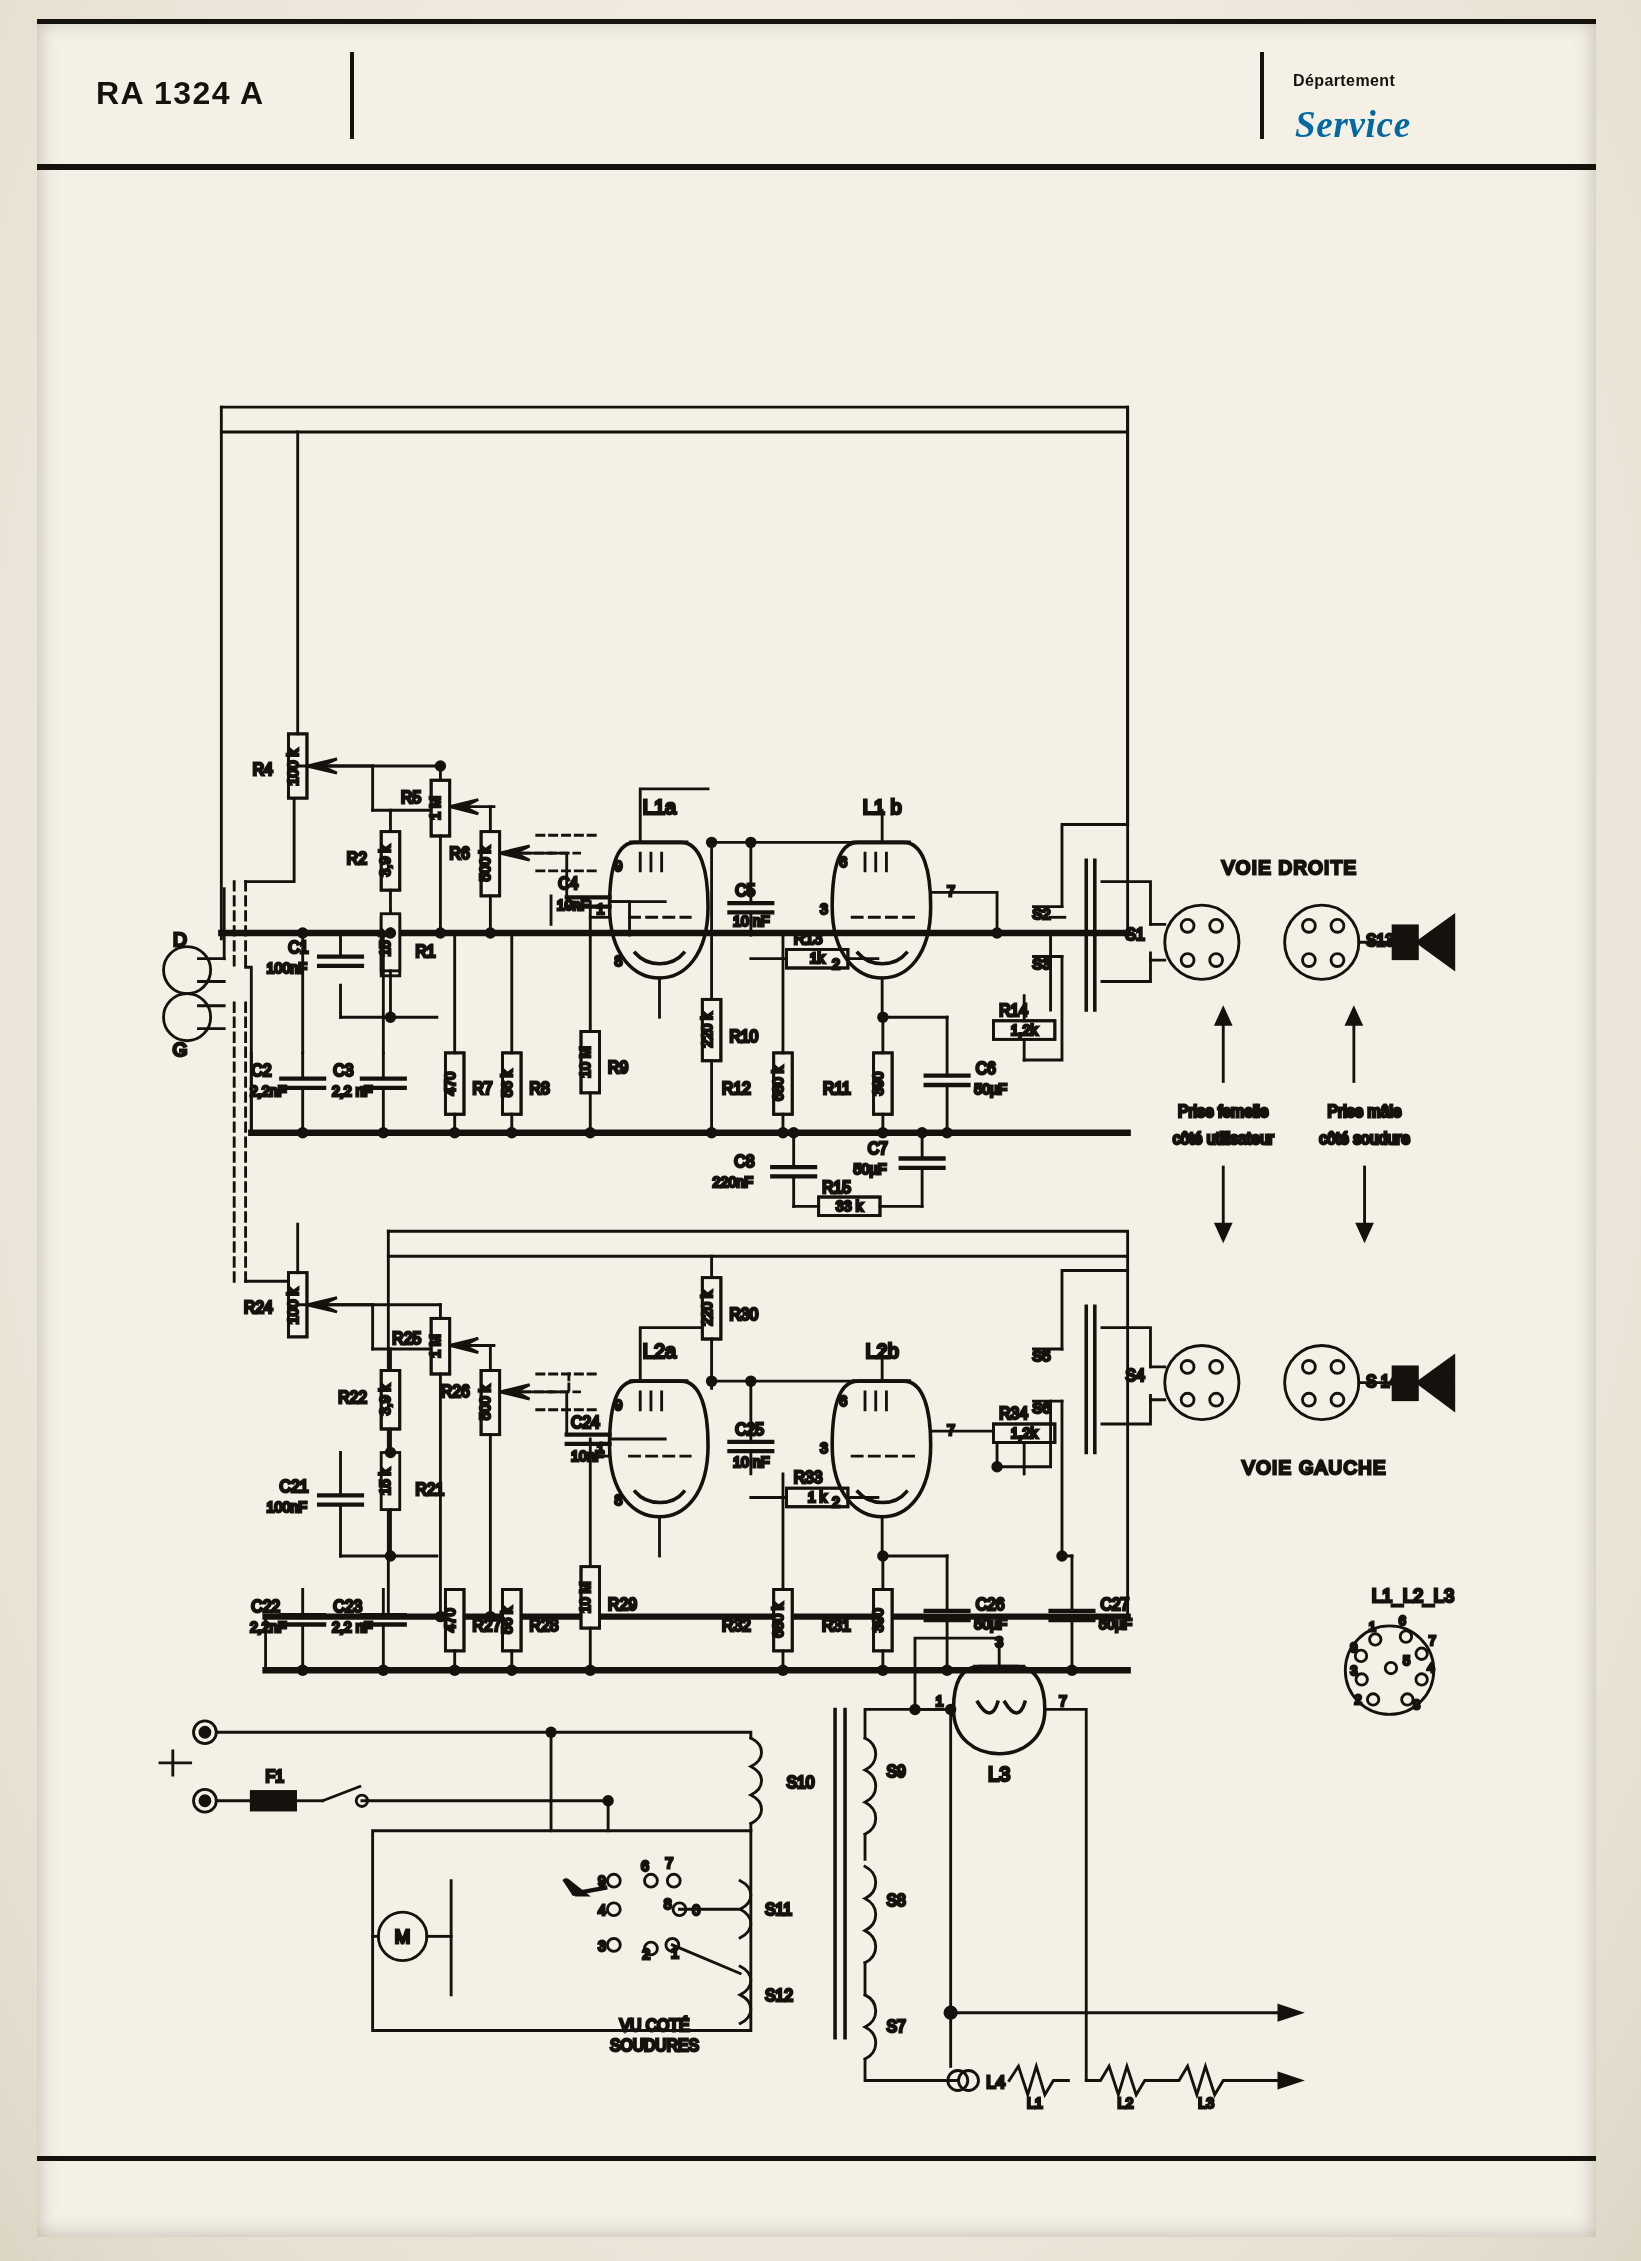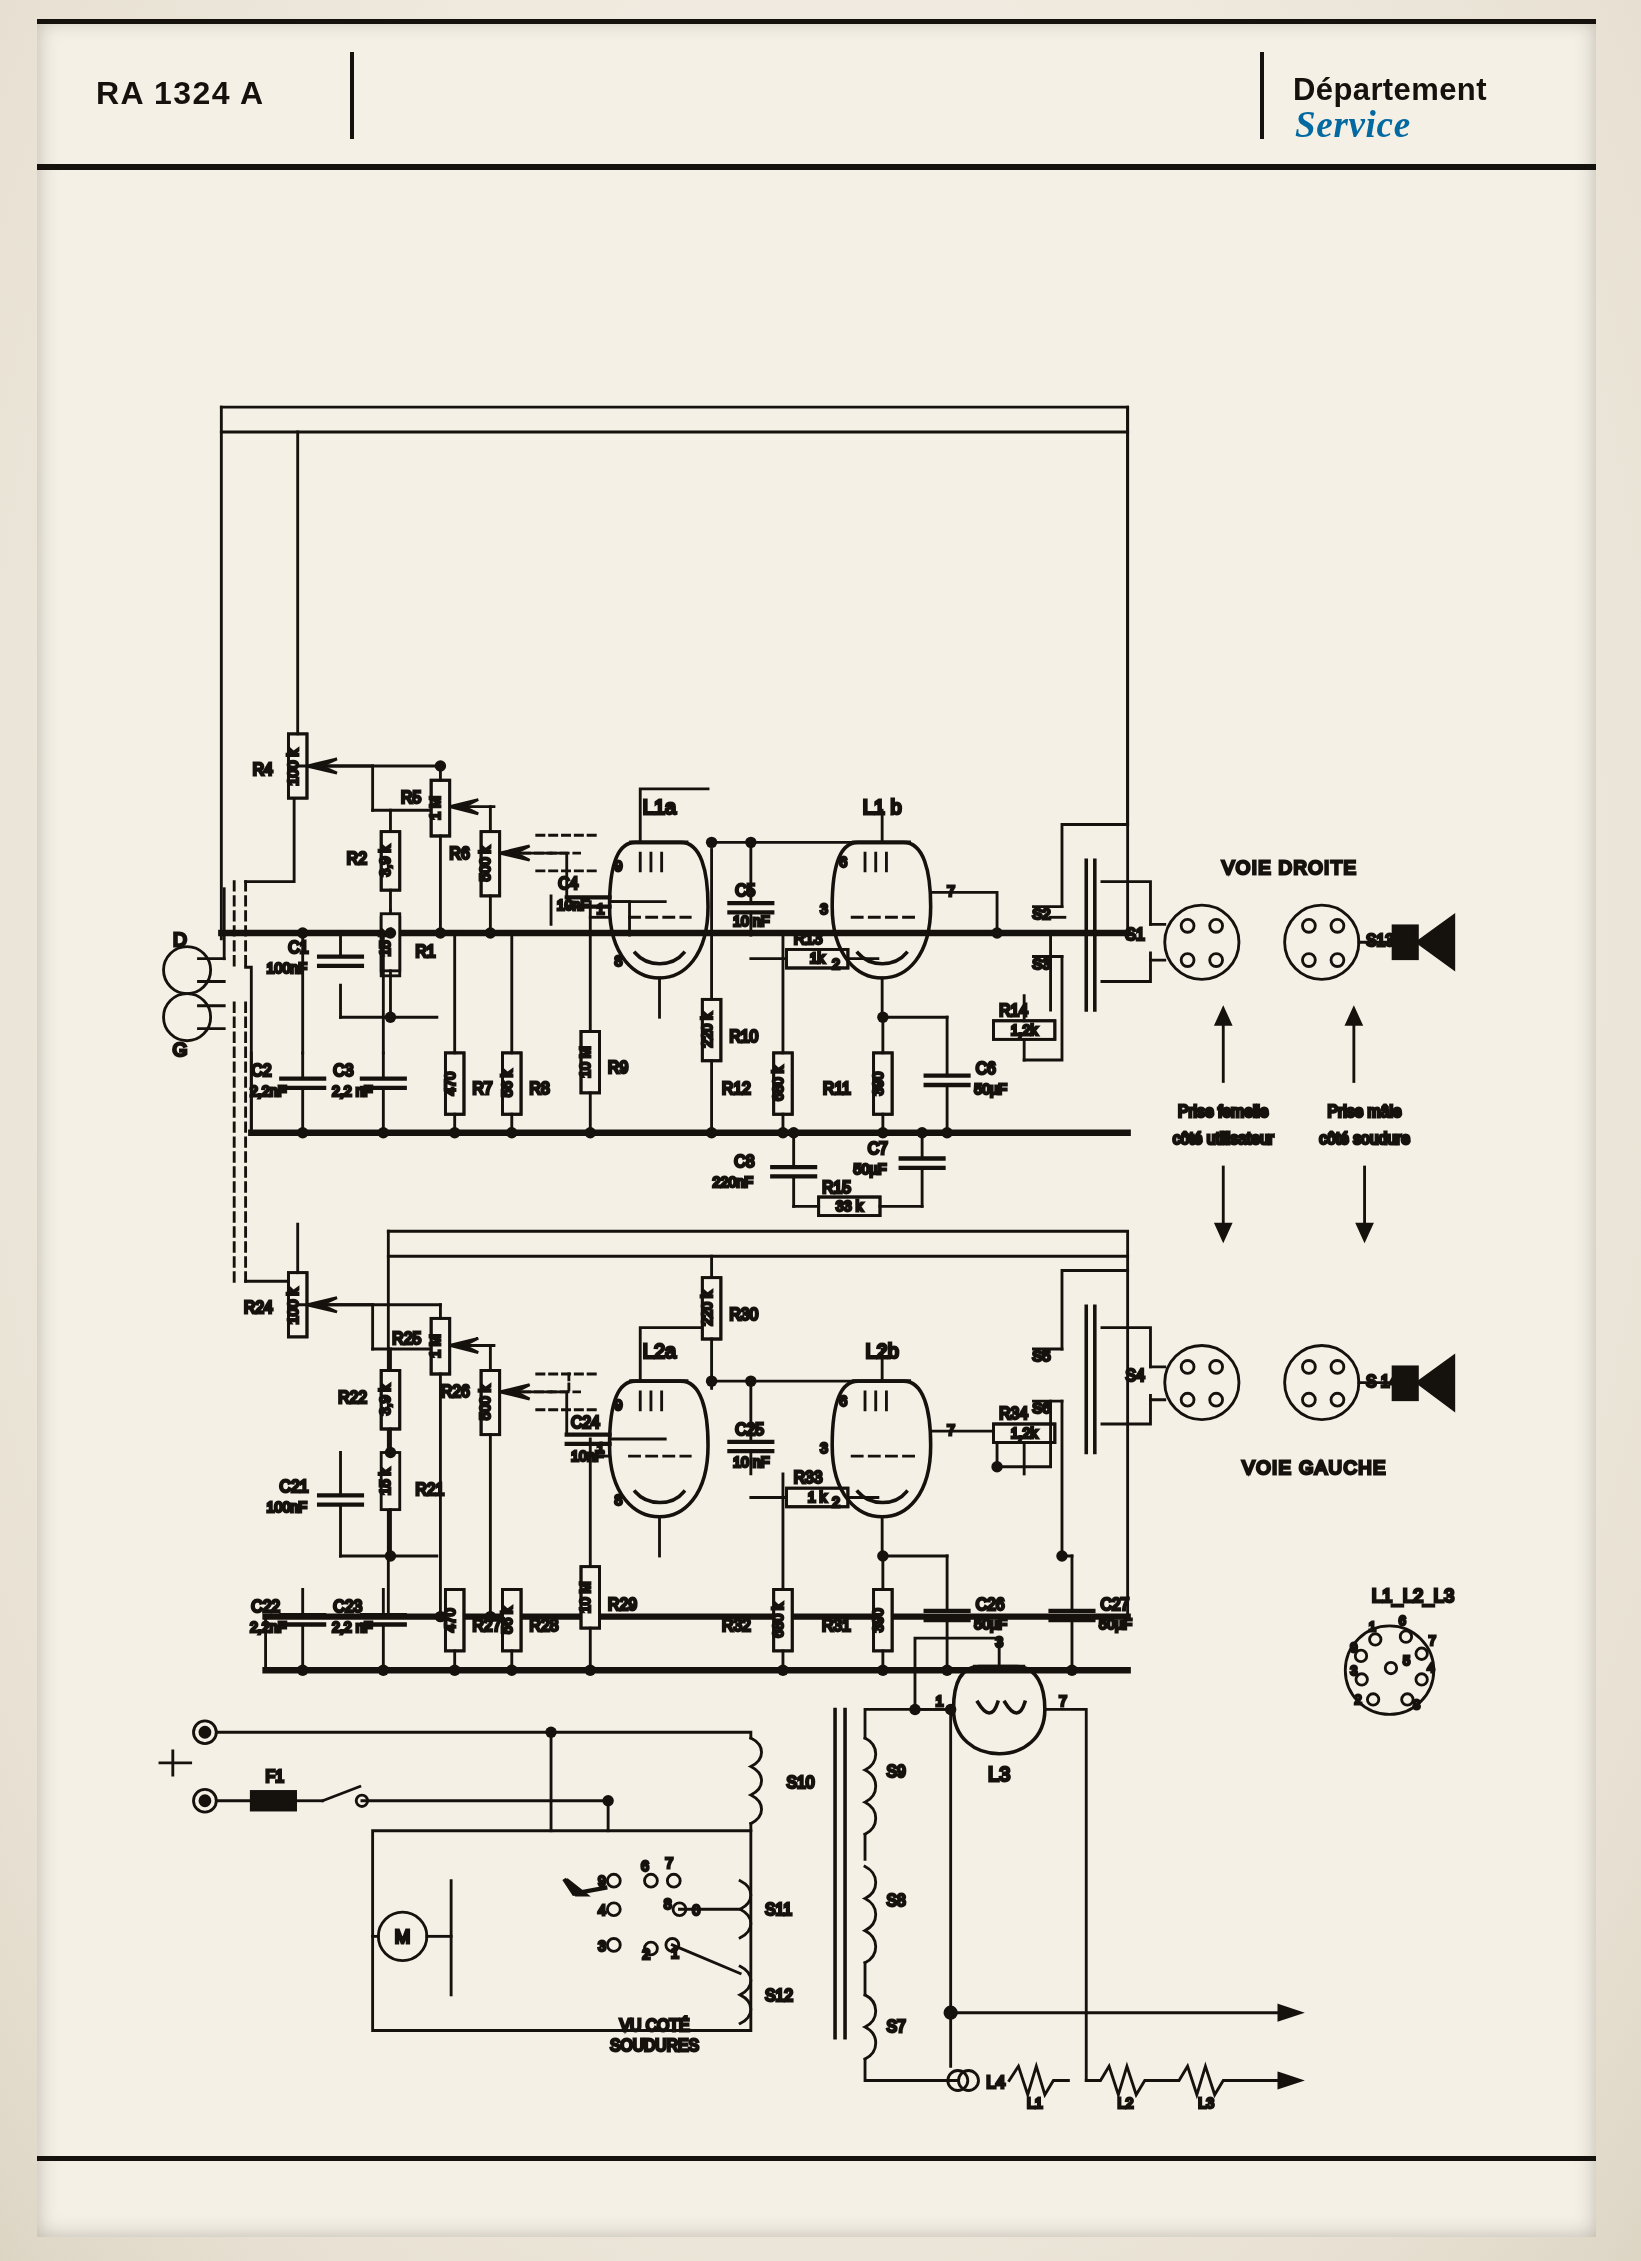--- a/index.html
+++ b/index.html
@@ -23,21 +23,21 @@
     box-shadow:0 0 20px rgba(80,70,55,.35) inset;
   }
   
   #hdr{position:absolute;left:37px;top:18.6px;width:1559px;height:150px;}
   #hdr-top-line{position:absolute;left:0;top:0;width:1559px;height:5px;background:#15120e;}
   #hdr-bot-line{position:absolute;left:0;top:145px;width:1559px;height:6.4px;background:#15120e;}
   #hdr-div1{position:absolute;left:313px;top:33px;width:3.6px;height:87px;background:#15120e;}
   #hdr-div2{position:absolute;left:1223px;top:33px;width:3.6px;height:87px;background:#15120e;}
   #model{position:absolute;left:59px;top:56px;font-size:32px;font-weight:bold;letter-spacing:1.4px;color:#15120e;}
   #title{position:absolute;left:313px;top:44px;width:910px;text-align:center;font-size:40px;font-weight:bold;color:#15120e;}
-  #dept{position:absolute;left:1256px;top:53px;font-size:31px;font-weight:bold;color:#15120e;letter-spacing:0.4px;}
+  #dept{position:absolute;left:1256px;top:53px;font-size:16px;font-weight:bold;color:#15120e;letter-spacing:0.4px;}
   #service{position:absolute;left:1258px;top:84px;font-size:37px;font-weight:bold;font-style:italic;color:#0369a1;font-family:"Liberation Serif", serif;letter-spacing:0.7px;}
   
   #bot-line{position:absolute;left:37px;top:2156px;width:1559px;height:5px;background:#15120e;}
 
   
   #schem{position:absolute;left:37px;top:168px;width:1559px;height:1991px;}
   svg text{font-family:"Liberation Sans", sans-serif;fill:#15120e;}
 </style>
 </head>
 <body>

